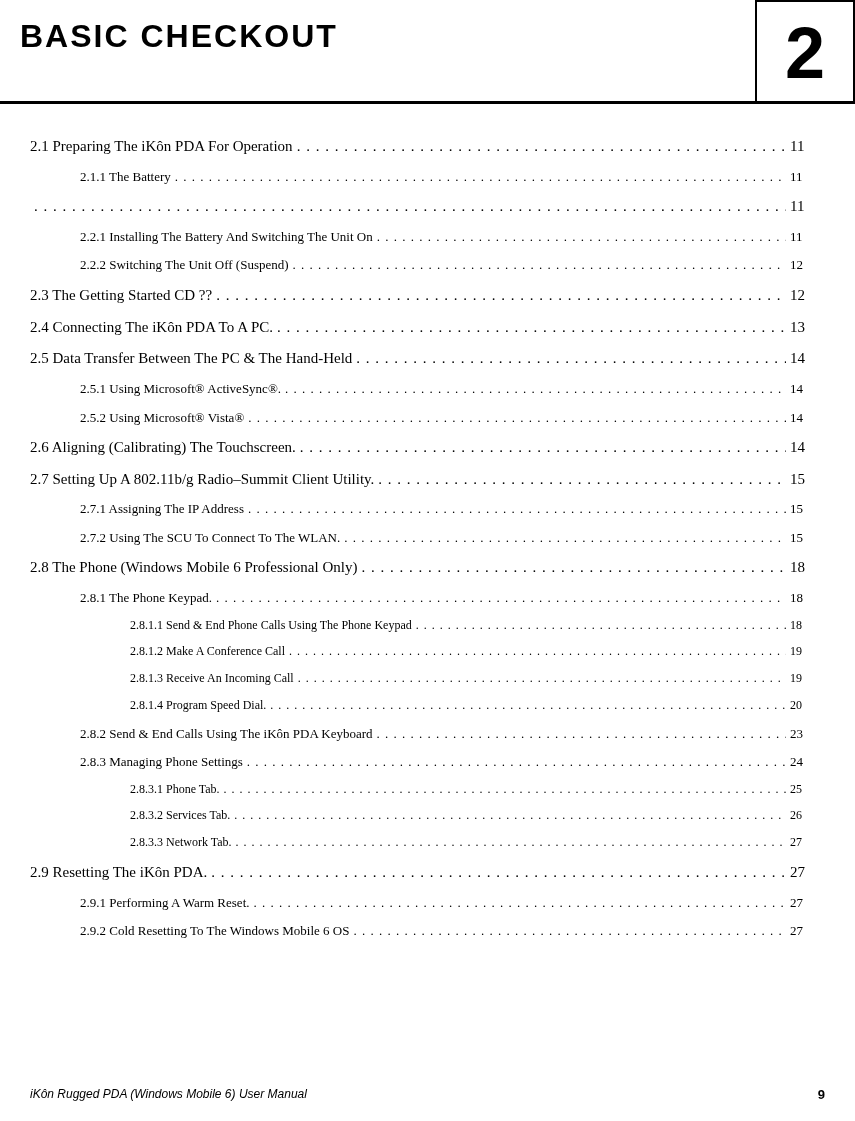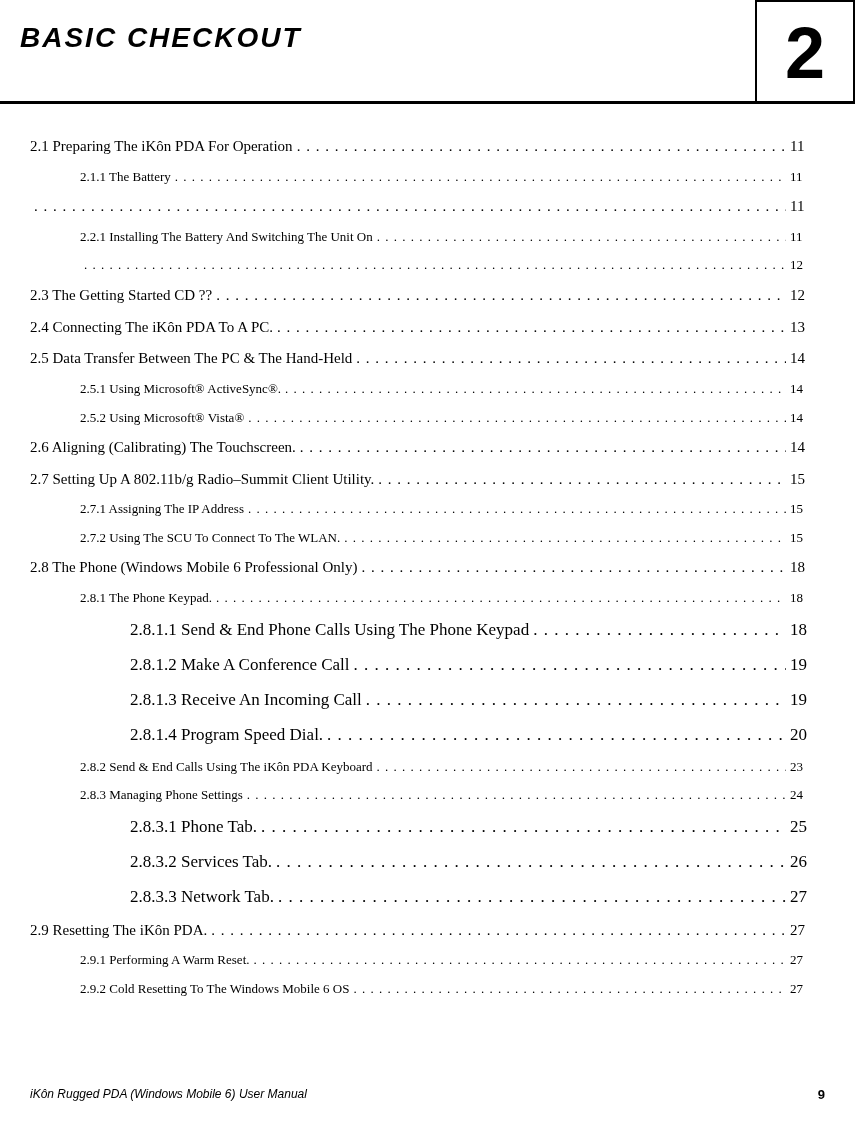--- a/index.html
+++ b/index.html
@@ -39,22 +39,21 @@
     .chapter-title {
       font-size: 32px;
       font-weight: bold;
       font-family: Arial, sans-serif;
       letter-spacing: 2px;
       text-transform: uppercase;
     }
 
     .chapter-title .small-caps-basic {
       font-variant: small-caps;
-      font-size: 28px;
-      font-style: italic;
+      font-size: 32px;
     }
 
     .chapter-number-block {
       display: flex;
       align-items: center;
       justify-content: center;
       padding: 10px 28px;
       border: 2px solid #000;
       border-bottom: none;
       font-size: 72px;
@@ -80,21 +79,21 @@
       font-size: 15px;
     }
 
     .toc-entry.level2 {
       padding-left: 50px;
       font-size: 13px;
     }
 
     .toc-entry.level3 {
       padding-left: 100px;
-      font-size: 17px;
+      font-size: 12px;
     }
 
     .toc-label {
       white-space: nowrap;
       flex-shrink: 0;
     }
 
     .toc-dots {
       flex: 1;
       border-bottom: 1px dotted transparent;
@@ -169,20 +168,21 @@
       <div class="toc-entry level1">
         <span class="toc-dots"></span>
         <span class="toc-page">11</span>
       </div>
       <div class="toc-entry level2">
         <span class="toc-label">2.2.1 Installing The Battery And Switching The Unit On</span>
         <span class="toc-dots"></span>
         <span class="toc-page">11</span>
       </div>
       <div class="toc-entry level2">
+        <span class="toc-label">2.2.2 Switching The Unit Off (Suspend)</span>
         <span class="toc-dots"></span>
         <span class="toc-page">12</span>
       </div>
       <div class="toc-entry level1">
         <span class="toc-label">2.3 The Getting Started CD ??</span>
         <span class="toc-dots"></span>
         <span class="toc-page">12</span>
       </div>
       <div class="toc-entry level1">
         <span class="toc-label">2.4 Connecting The iKôn PDA To A PC.</span>

